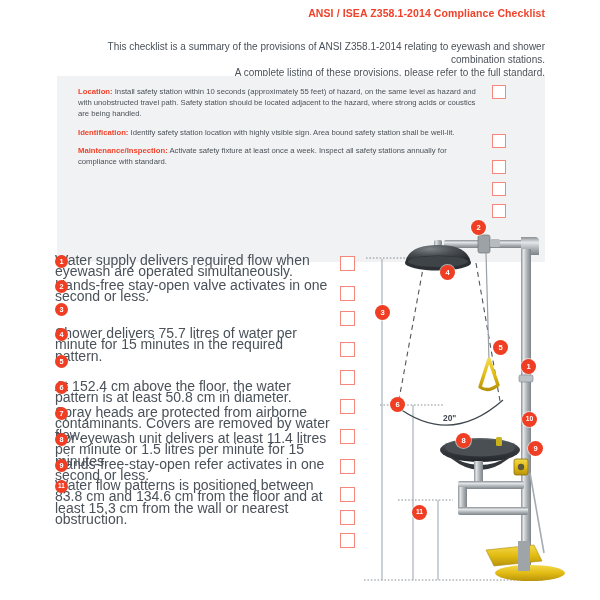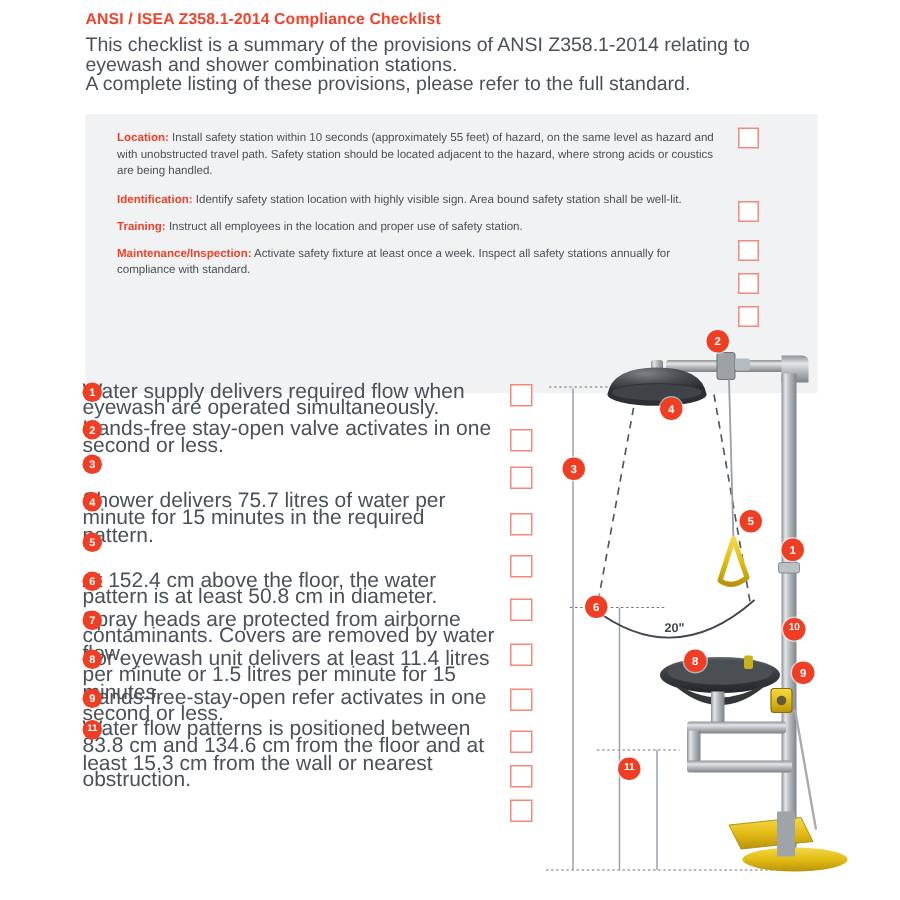--- a/index.html
+++ b/index.html
@@ -5,28 +5,28 @@
   * { box-sizing: border-box; margin: 0; padding: 0; }
   html, body {
     width: 600px; height: 600px;
     background: #ffffff;
     font-family: "Liberation Sans", sans-serif;
     overflow: hidden;
   }
   .page { position: relative; width: 600px; height: 600px; background:#fff; }
 
   
-  .header { position:absolute; left:57px; top:6px; width:488px; }
+  .header { position:absolute; left:57px; top:6px; width:488px;text-align:right; }
   .doc-title {
     font-size: 10.5px; font-weight: bold; color:#f0422a;
     letter-spacing: 0.1px; line-height: 14px;
   }
   .doc-intro {
-    margin-top: 3px;
-    font-size: 13px; color:#4a5159; line-height: 13px;
+    margin-top: 20px;
+    font-size: 10px; color:#4a5159; line-height: 13px;
   }
 
   
   .gray-panel {
     position:absolute; left:57px; top:76px; width:488px; height:186px;
     background:#f1f2f3;
   }
   .gp-inner { position:absolute; left:21px; top:10px; width:400px; }
   .prov { position:relative; margin-bottom:7px; }
   .prov-text {
@@ -97,25 +97,20 @@
         </div>
       </div>
 
       <div class="prov">
         <div class="prov-text">
           <span class="prov-term">Identification:</span><span> Identify safety station location with highly visible sign. Area bound safety station shall be well-lit.</span>
         </div>
       </div>
 
 
-      <div class="prov">
-        <div class="prov-text">
-          <span class="prov-term">Training:</span><span> Instruct all employees in the location and proper use of safety station.</span>
-        </div>
-      </div>
 
       <div class="prov">
         <div class="prov-text">
           <span class="prov-term">Maintenance/Inspection:</span><span> Activate safety fixture at least once a week. Inspect all safety stations annually for compliance with standard.</span>
         </div>
       </div>
 
     </div>
 
     <div class="gp-checks">

